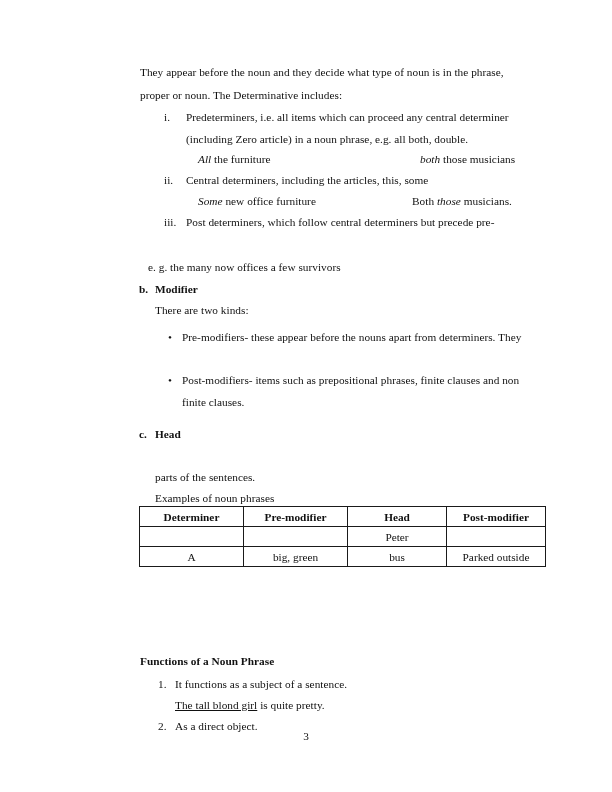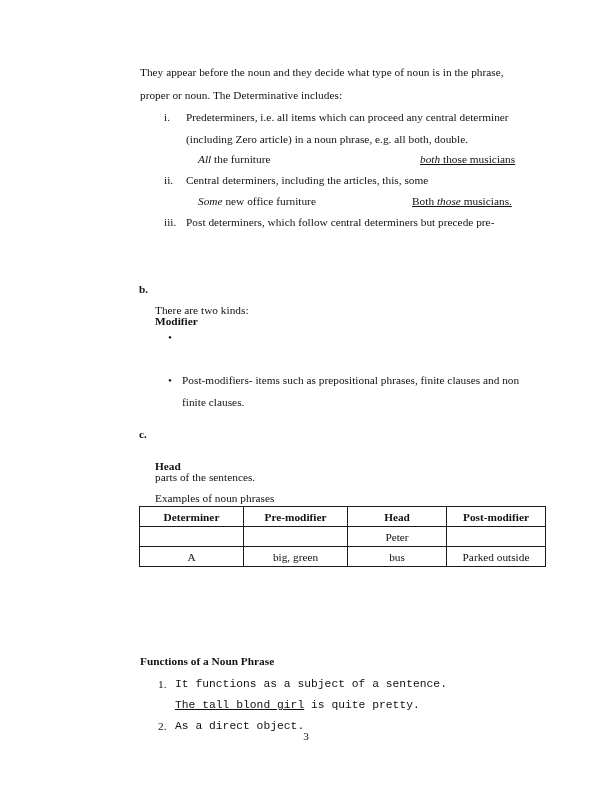--- a/index.html
+++ b/index.html
@@ -35,28 +35,28 @@
   .ital   { font-style: italic; }
   .uline  { text-decoration: underline; }
 
   
   .col-body  { left: 140px; }
   .col-rn    { left: 164px; }      
   .col-rntxt { left: 186px; }      
   .col-exa   { left: 198px; }      
   .col-eg    { left: 148px; }
   .col-abc   { left: 139px; }      
-  .col-abctx { left: 155px; margin-top: 32px; }
+  .col-abctx { left: 155px; }
   .col-sub   { left: 155px; }      
   .col-bul   { left: 168px; }
   .col-bultx { left: 182px; }
   .col-num   { left: 158px; }
-  .col-numtx { left: 175px; font-family: Liberation Mono, monospace; }
+  .col-numtx { left: 175px; }
 
-  .tab-col2 { position: absolute; left: 222px; text-decoration: underline; }
+  .tab-col2 { position: absolute; left: 222px; }
 
   
   .np-table {
     position: absolute;
     left: 139px;
     top: 506px;
     width: 406px;
     border-collapse: collapse;
     table-layout: fixed;
   }
@@ -104,26 +104,28 @@
   <div class="ln col-rn" style="top:174px">ii.</div>
   <div class="ln col-rntxt" style="top:174px">Central determiners, including the articles, this, some</div>
   <div class="ln col-exa" style="top:195px">
     <span class="ital">Some</span><span> new office furniture</span>
     <span class="tab-col2" style="left:214px"><span>Both </span><span class="ital">those</span><span> musicians.</span></span>
   </div>
 
   <div class="ln col-rn" style="top:216px">iii.</div>
   <div class="ln col-rntxt" style="top:216px">Post determiners, which follow central determiners but precede pre-</div>
 
+  <div class="ln col-eg" style="top:261px">e. g. the many now offices a few survivors</div>
 
   <div class="ln col-abc bold" style="top:283px">b.</div>
   <div class="ln col-abctx bold" style="top:283px">Modifier</div>
   <div class="ln col-sub" style="top:304px">There are two kinds:</div>
 
   <div class="ln col-bul" style="top:331px">•</div>
+  <div class="ln col-bultx" style="top:331px">Pre-modifiers- these appear before the nouns apart from determiners. They</div>
 
   <div class="ln col-bul" style="top:374px">•</div>
   <div class="ln col-bultx" style="top:374px">Post-modifiers- items such as prepositional phrases, finite clauses and non</div>
   <div class="ln col-bultx" style="top:396px">finite clauses.</div>
 
   <div class="ln col-abc bold" style="top:428px">c.</div>
   <div class="ln col-abctx bold" style="top:428px">Head</div>
   <div class="ln col-sub" style="top:471px">parts of the sentences.</div>
   <div class="ln col-sub" style="top:492px">Examples of noun phrases</div>
 

